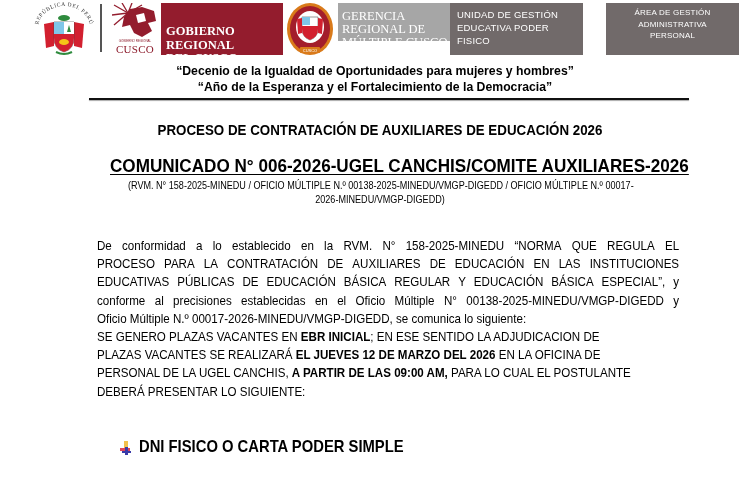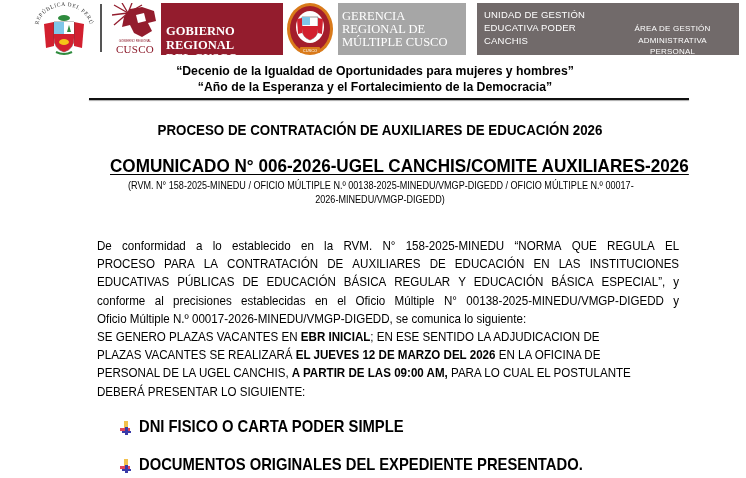--- a/index.html
+++ b/index.html
@@ -12,26 +12,26 @@
   .divider-v { position: absolute; left: 100px; top: 4px; width: 2px; height: 48px; background: #555; }
   .cusco-logo { position: absolute; left: 112px; top: 3px; width: 46px; height: 52px; }
   .cusco-logo .cusco-word { position: absolute; left: 0; bottom: 0; width: 46px; text-align: center;
       font-family: "Liberation Serif", serif; font-size: 11px; color: #8c1b2b; letter-spacing: 0.3px; }
   .cusco-logo .cusco-small { position: absolute; left: 0; bottom: 12px; width: 46px; text-align: center;
       font-size: 3px; color: #8c1b2b; }
   .box-gob { position: absolute; left: 161px; top: 3px; width: 122px; height: 52px; background: #931c2d;
       color: #fff; font-family: "Liberation Serif", serif; font-weight: bold; font-size: 12.5px; line-height: 13.5px;
       padding: 22px 0 0 5px; }
   .dre-seal { position: absolute; left: 285px; top: 1px; width: 50px; height: 56px; }
-  .box-gere { position: absolute; left: 338px; top: 3px; width: 128px; height: 52px; background: #a6a6a6;
+  .box-gere { position: absolute; left: 338px; top: 3px; width: 128px; height: 38px; background: #a6a6a6;
       color: #fff; font-family: "Liberation Serif", serif; font-size: 12.5px; line-height: 13px; padding: 7px 0 0 4px; }
-  .box-ugel { position: absolute; left: 477px; top: 3px; width: 133px; height: 52px; background: #716a6a;
+  .box-ugel { position: absolute; left: 450px; top: 3px; width: 133px; height: 52px; background: #716a6a;
       color: #fff; font-size: 9.5px; line-height: 13px; padding: 5px 0 0 7px; letter-spacing: 0.2px; }
   .box-area { position: absolute; left: 606px; top: 3px; width: 133px; height: 52px; background: #716a6a;
-      color: #fff; font-size: 8px; line-height: 11.5px; padding: 20px 4px 0 4px; text-align: center; letter-spacing: 0.2px; }
+      color: #fff; font-size: 8px; line-height: 11.5px; padding: 4px 4px 0 4px; text-align: center; letter-spacing: 0.2px; }
   .box-gob div, .box-gere div, .box-ugel div, .box-area div { white-space: nowrap; }
 
   
   .slogan { position: absolute; left: 150px; width: 450px; text-align: center; font-weight: bold;
       font-size: 13.6px; line-height: 16px; transform: scaleX(0.9); transform-origin: center; white-space: nowrap; }
   .slogan-1 { top: 63px; }
   .slogan-2 { top: 79px; }
   .rule { position: absolute; left: 89px; top: 98px; width: 600px; height: 2px; background: #111; box-shadow: 0 1px 1px #aaa; }
 
   
@@ -49,21 +49,21 @@
   .para .line { display: flex; justify-content: space-between; white-space: nowrap; width: 673px;
       transform: scaleX(0.865); transform-origin: left; }
   .para .line.last { justify-content: flex-start; }
   .para .line span.w { white-space: pre; }
   .para-1 { top: 237px; }
   .para-2 { top: 328px; }
   b { font-weight: bold; }
 
   
   .req-item { position: absolute; left: 119px; display: flex; align-items: center; font-weight: bold;
-      font-size: 17px; line-height: 20px; white-space: nowrap; }
+      font-size: 17px; line-height: 20px; white-space: nowrap; margin-top: 20px; }
   .req-item .txt { display: inline-block; transform: scaleX(0.87); transform-origin: left; }
   .req-1 { top: 417px; }
   .req-2 { top: 455px; }
   .bullet-icon { width: 14px; height: 14px; margin-right: 6px; position: relative; flex: none; }
 </style>
 </head>
 <body>
 
 <div class="header">
 
@@ -134,21 +134,21 @@
 
   <div class="box-gere">
     <div>GERENCIA</div>
     <div>REGIONAL DE</div>
     <div>MÚLTIPLE CUSCO</div>
   </div>
 
   <div class="box-ugel">
     <div>UNIDAD DE GESTIÓN</div>
     <div>EDUCATIVA PODER</div>
-    <div>CANCHIS</div>
+    <div>FISICO</div>
   </div>
 
   <div class="box-area">
     <div>ÁREA DE GESTIÓN</div>
     <div>ADMINISTRATIVA</div>
     <div>PERSONAL</div>
   </div>
 </div>
 
 <div class="slogan slogan-1">“Decenio de la Igualdad de Oportunidades para mujeres y hombres”</div>

